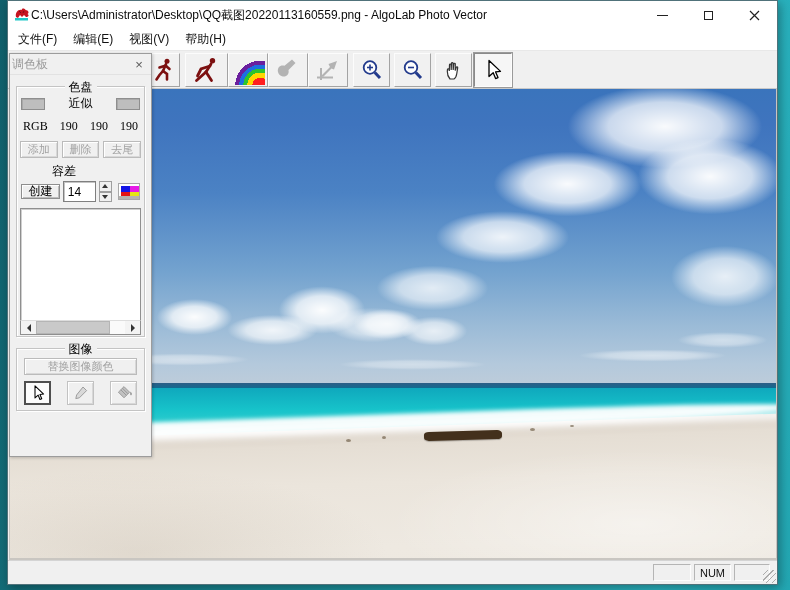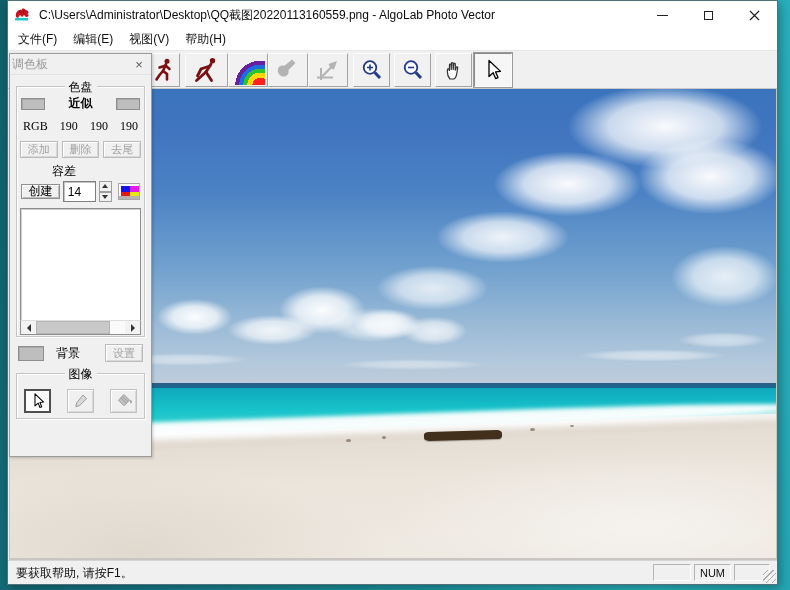--- a/index.html
+++ b/index.html
@@ -8,21 +8,21 @@
          background:linear-gradient(100deg,#11606c 0%,#157a85 25%,#1d95a0 55%,#2ab3bf 85%,#23a7b3 100%); }
 
   
   .window { position:absolute; left:7px; top:0; width:771px; height:585px;
             background:#f0f0f0; border:1px solid #50727a;
             box-shadow:2px 3px 10px rgba(0,0,0,.35); }
 
   
   .titlebar { height:28px; background:#ffffff; display:flex; align-items:center; }
   .app-icon { width:17px; height:16px; margin-left:6px; flex:0 0 auto; }
-  .title-text { margin-left:8px; font-size:12px; color:#0b0b0b; white-space:nowrap;
+  .title-text { font-size:12px; color:#0b0b0b; white-space:nowrap;
                 overflow:hidden; }
   .win-controls { margin-left:auto; display:flex; height:100%; }
   .wc { width:46px; height:100%; display:flex; align-items:center; justify-content:center; }
   .glyph-min { width:11px; height:1px; background:#222; }
   .glyph-max { width:9px; height:9px; border:1px solid #222; }
 
   
   .menubar { height:22px; background:#ffffff; display:flex; align-items:center;
              font-size:12px; color:#111; padding-left:2px; border-bottom:1px solid #e8e8e8; }
   .menu-item { padding:3px 8px; }
@@ -71,21 +71,21 @@
              background:#f0f0f0; border:1px solid #9c9c9c; box-shadow:1px 1px 3px rgba(0,0,0,.2); }
   .pal-title { height:21px; display:flex; align-items:center; border-bottom:1px solid #e2e2e2; }
   .pal-title-text { margin-left:2px; font-size:12px; color:#9a9a9a; }
   .pal-close { margin-left:auto; margin-right:4px; width:16px; height:16px; display:flex;
                align-items:center; justify-content:center; color:#5a5a5a; font-size:13px; }
   .group { position:relative; margin:11px 6px 0; border:1px solid #c4c4c4;
            box-shadow:inset 1px 1px 0 #ffffff, 1px 1px 0 #ffffff; }
   .legend { position:absolute; top:-8px; left:50%; transform:translateX(-50%);
             background:#f0f0f0; padding:0 4px; font-size:12px; color:#000; white-space:nowrap; }
   .g1 { padding:8px 3px 1px; }
-  .swrow { display:flex; align-items:center; justify-content:space-between; padding:0 1px;font-weight:bold; }
+  .swrow { display:flex; align-items:center; justify-content:space-between; padding:0 1px; }
   .swatch { width:24px; height:12px; background:#bebebe; border:1px solid #8e8e8e;
             box-shadow:inset 1px 1px 0 #a9a9a9; }
   .approx { font-size:12px; }
   .rgb-row { display:flex; justify-content:space-between; padding:0 3px; margin-top:7px;
              font-family:"Liberation Serif","DejaVu Serif",serif; font-size:12px; }
   .btnrow { display:flex; gap:4px; margin-top:7px; }
   .btn { background:#f0f0f0; border:1px solid #8f8f8f;
          box-shadow:inset 1px 1px 0 #ffffff, inset -1px -1px 0 #bdbdbd;
          display:flex; align-items:center; justify-content:center; font-size:11px; color:#000; }
   .btn.dis { color:#a2a2a2; border-color:#bbbbbb;
@@ -332,28 +332,24 @@
             <span class="tri-l"></span>
           </span>
         <span class="sb-thumb"></span>
         <span style="flex:1;"></span>
         <span class="sb-btn">
             <span class="tri-r"></span>
           </span>
       </div>
     </div>
 
-    <div class="bgrow">
-      <span class="swatch2"></span>
-      <span class="bg-label">背景</span>
-      <span class="btn dis settings">设置</span>
-    </div>
 
     <div class="group g2">
       <span class="legend">图像</span>
+      <div class="btn dis replace">替换图像颜色</div>
       <div class="iconrow">
         <span class="icon-btn on">
           <svg width="18" height="18" viewBox="0 0 24 24">
             <path d="M8 2.5 L8 18.5 L12.2 14.8 L14.6 20.6 L17 19.6 L14.6 13.9 L19.5 13.4 Z" fill="#fff" stroke="#000" stroke-width="1.4" stroke-linejoin="round"></path>
           </svg>
         </span>
         <span class="icon-btn off">
           <svg width="16" height="16" viewBox="0 0 20 20">
             <path d="M12.5 2.5 L17 7 L8 16 L3.5 17 L4.5 12.5 Z" fill="#d9d9d9" stroke="#9a9a9a" stroke-width="1.2"></path>
           </svg>
@@ -364,20 +360,19 @@
             <path d="M7 6 L14 13 M9 4 L16 11" stroke="#8f8f8f" stroke-width="1"></path>
             <path d="M18.5 11 C18.5 13.5 21 13.5 21 11 C21 9.6 19.8 9.6 18.5 8.2 Z" fill="#a5a5a5"></path>
           </svg>
         </span>
       </div>
     </div>
 
   </div>
 
   <div class="statusbar">
-    <span class="status-msg">要获取帮助, 请按F1。</span>
     <span class="scell" style="left:645px;width:38px;"></span>
     <span class="scell" style="left:686px;width:37px;">NUM</span>
     <span class="scell" style="left:726px;width:36px;"></span>
     <span class="grip"></span>
   </div>
 
 </div>
 
 </body></html>

